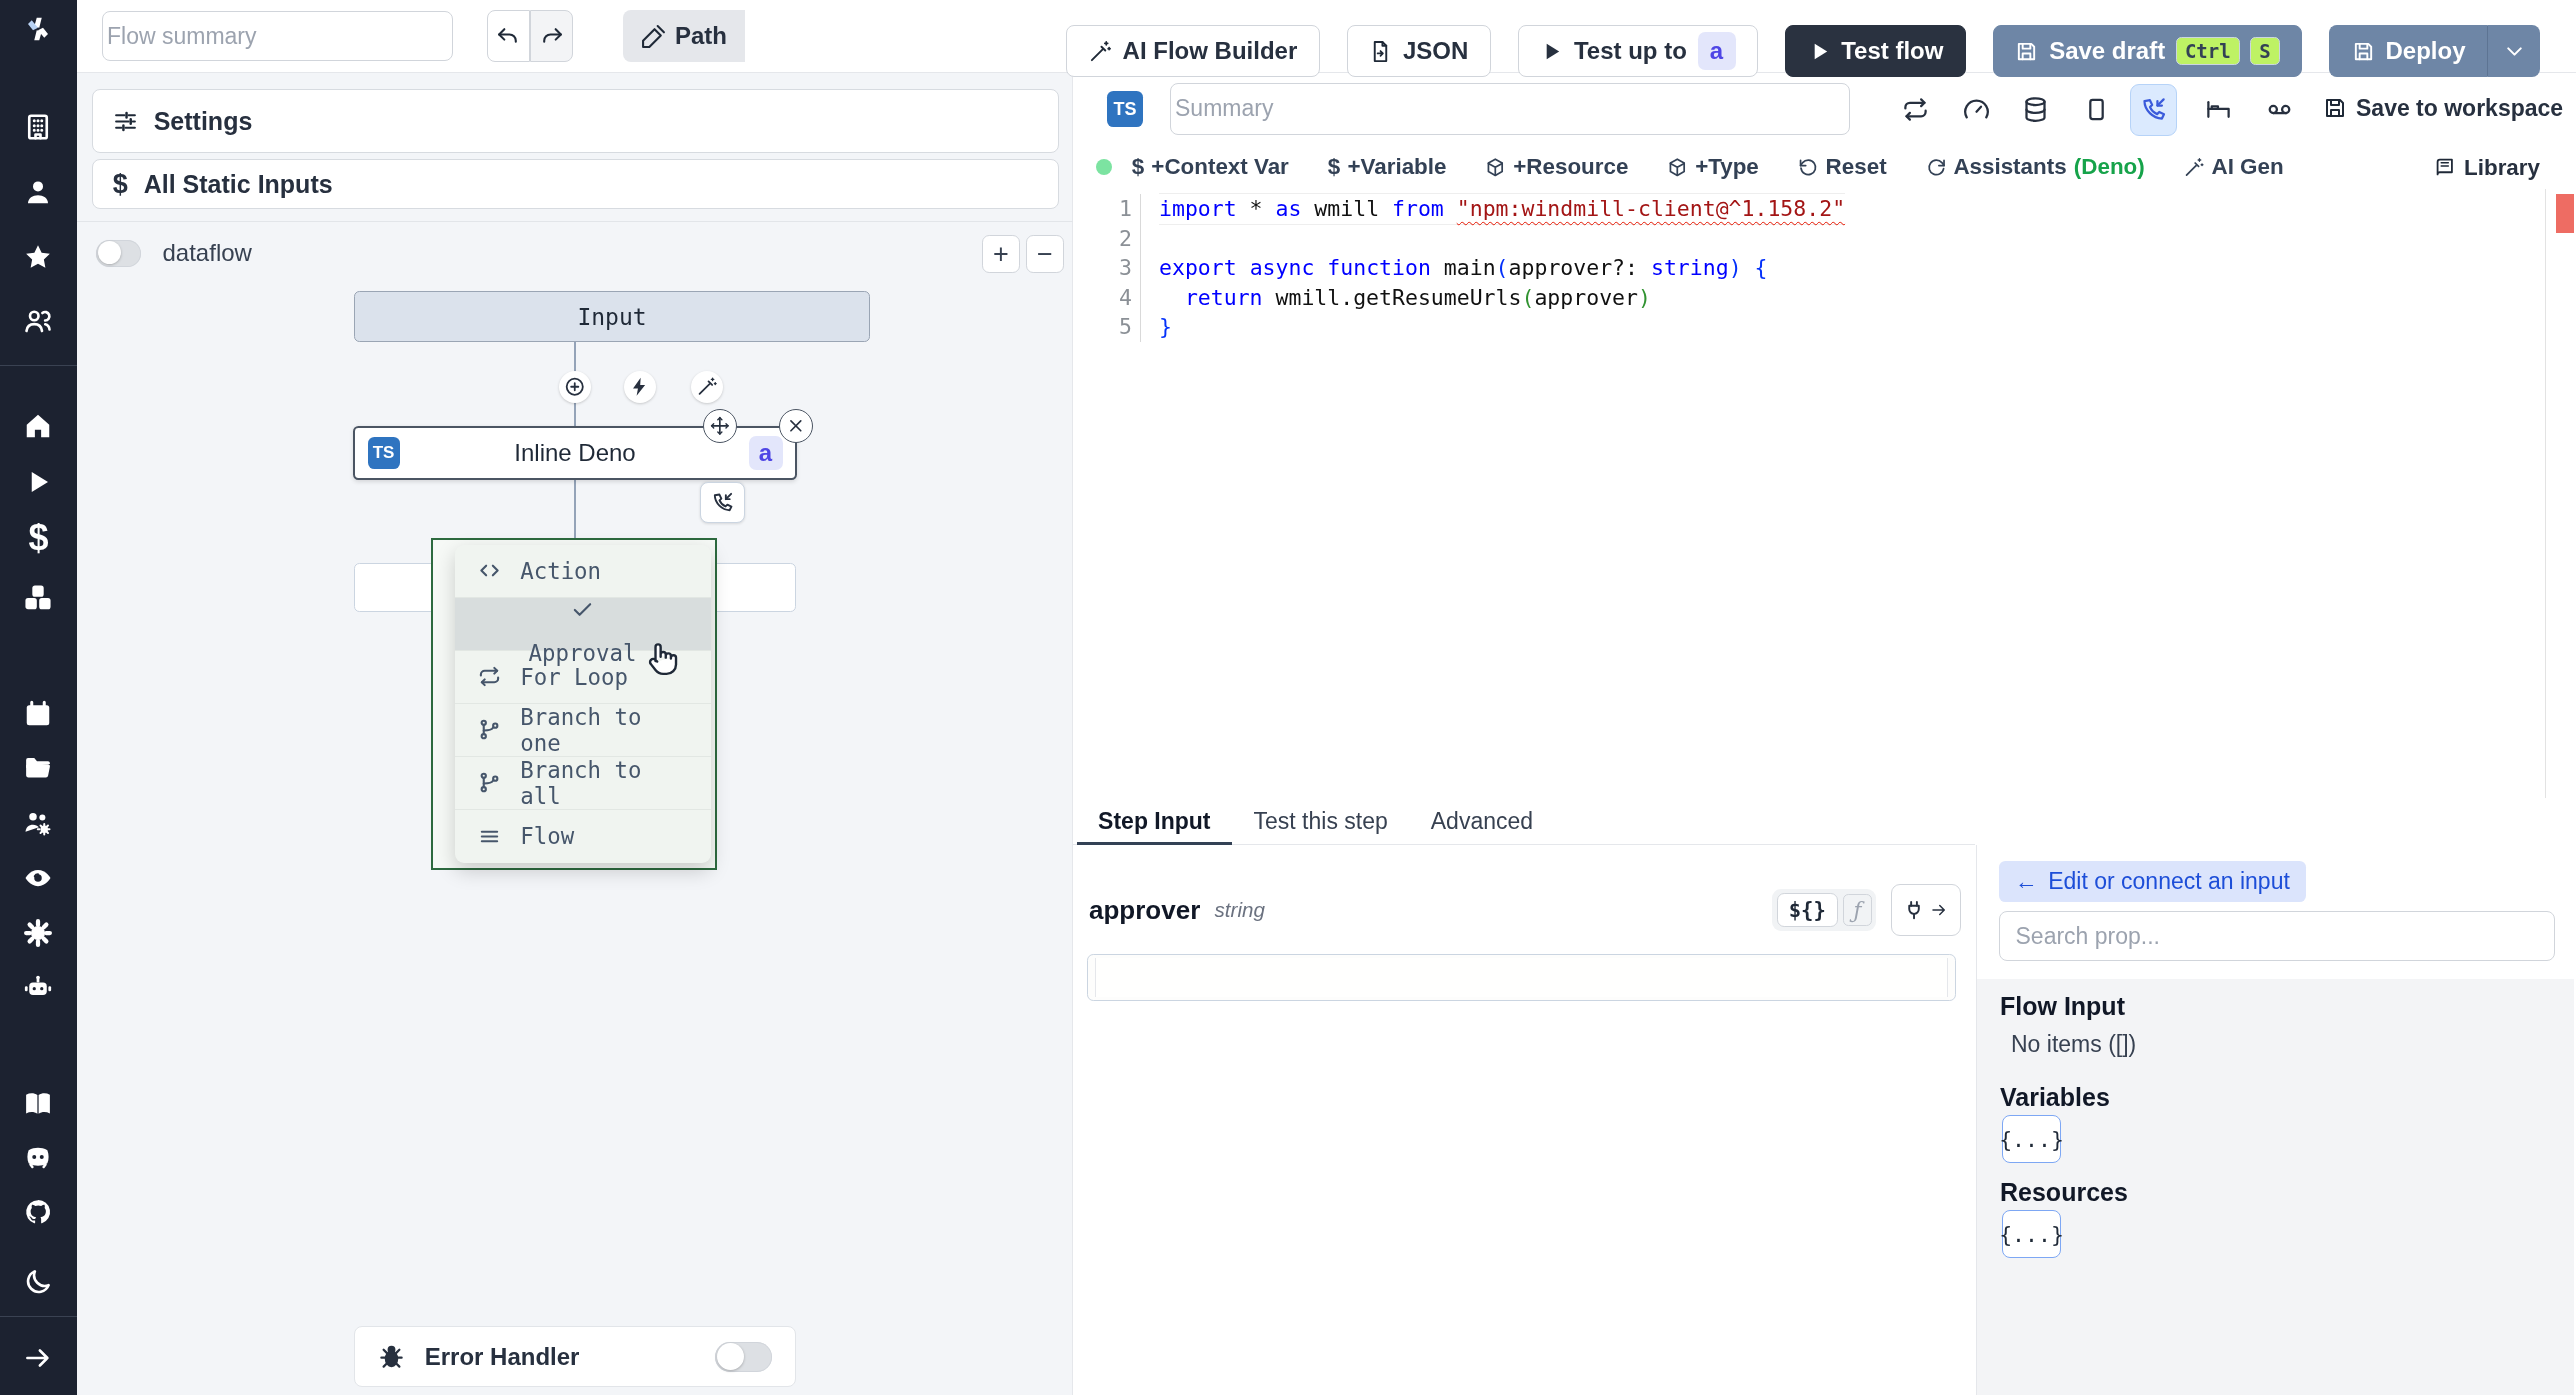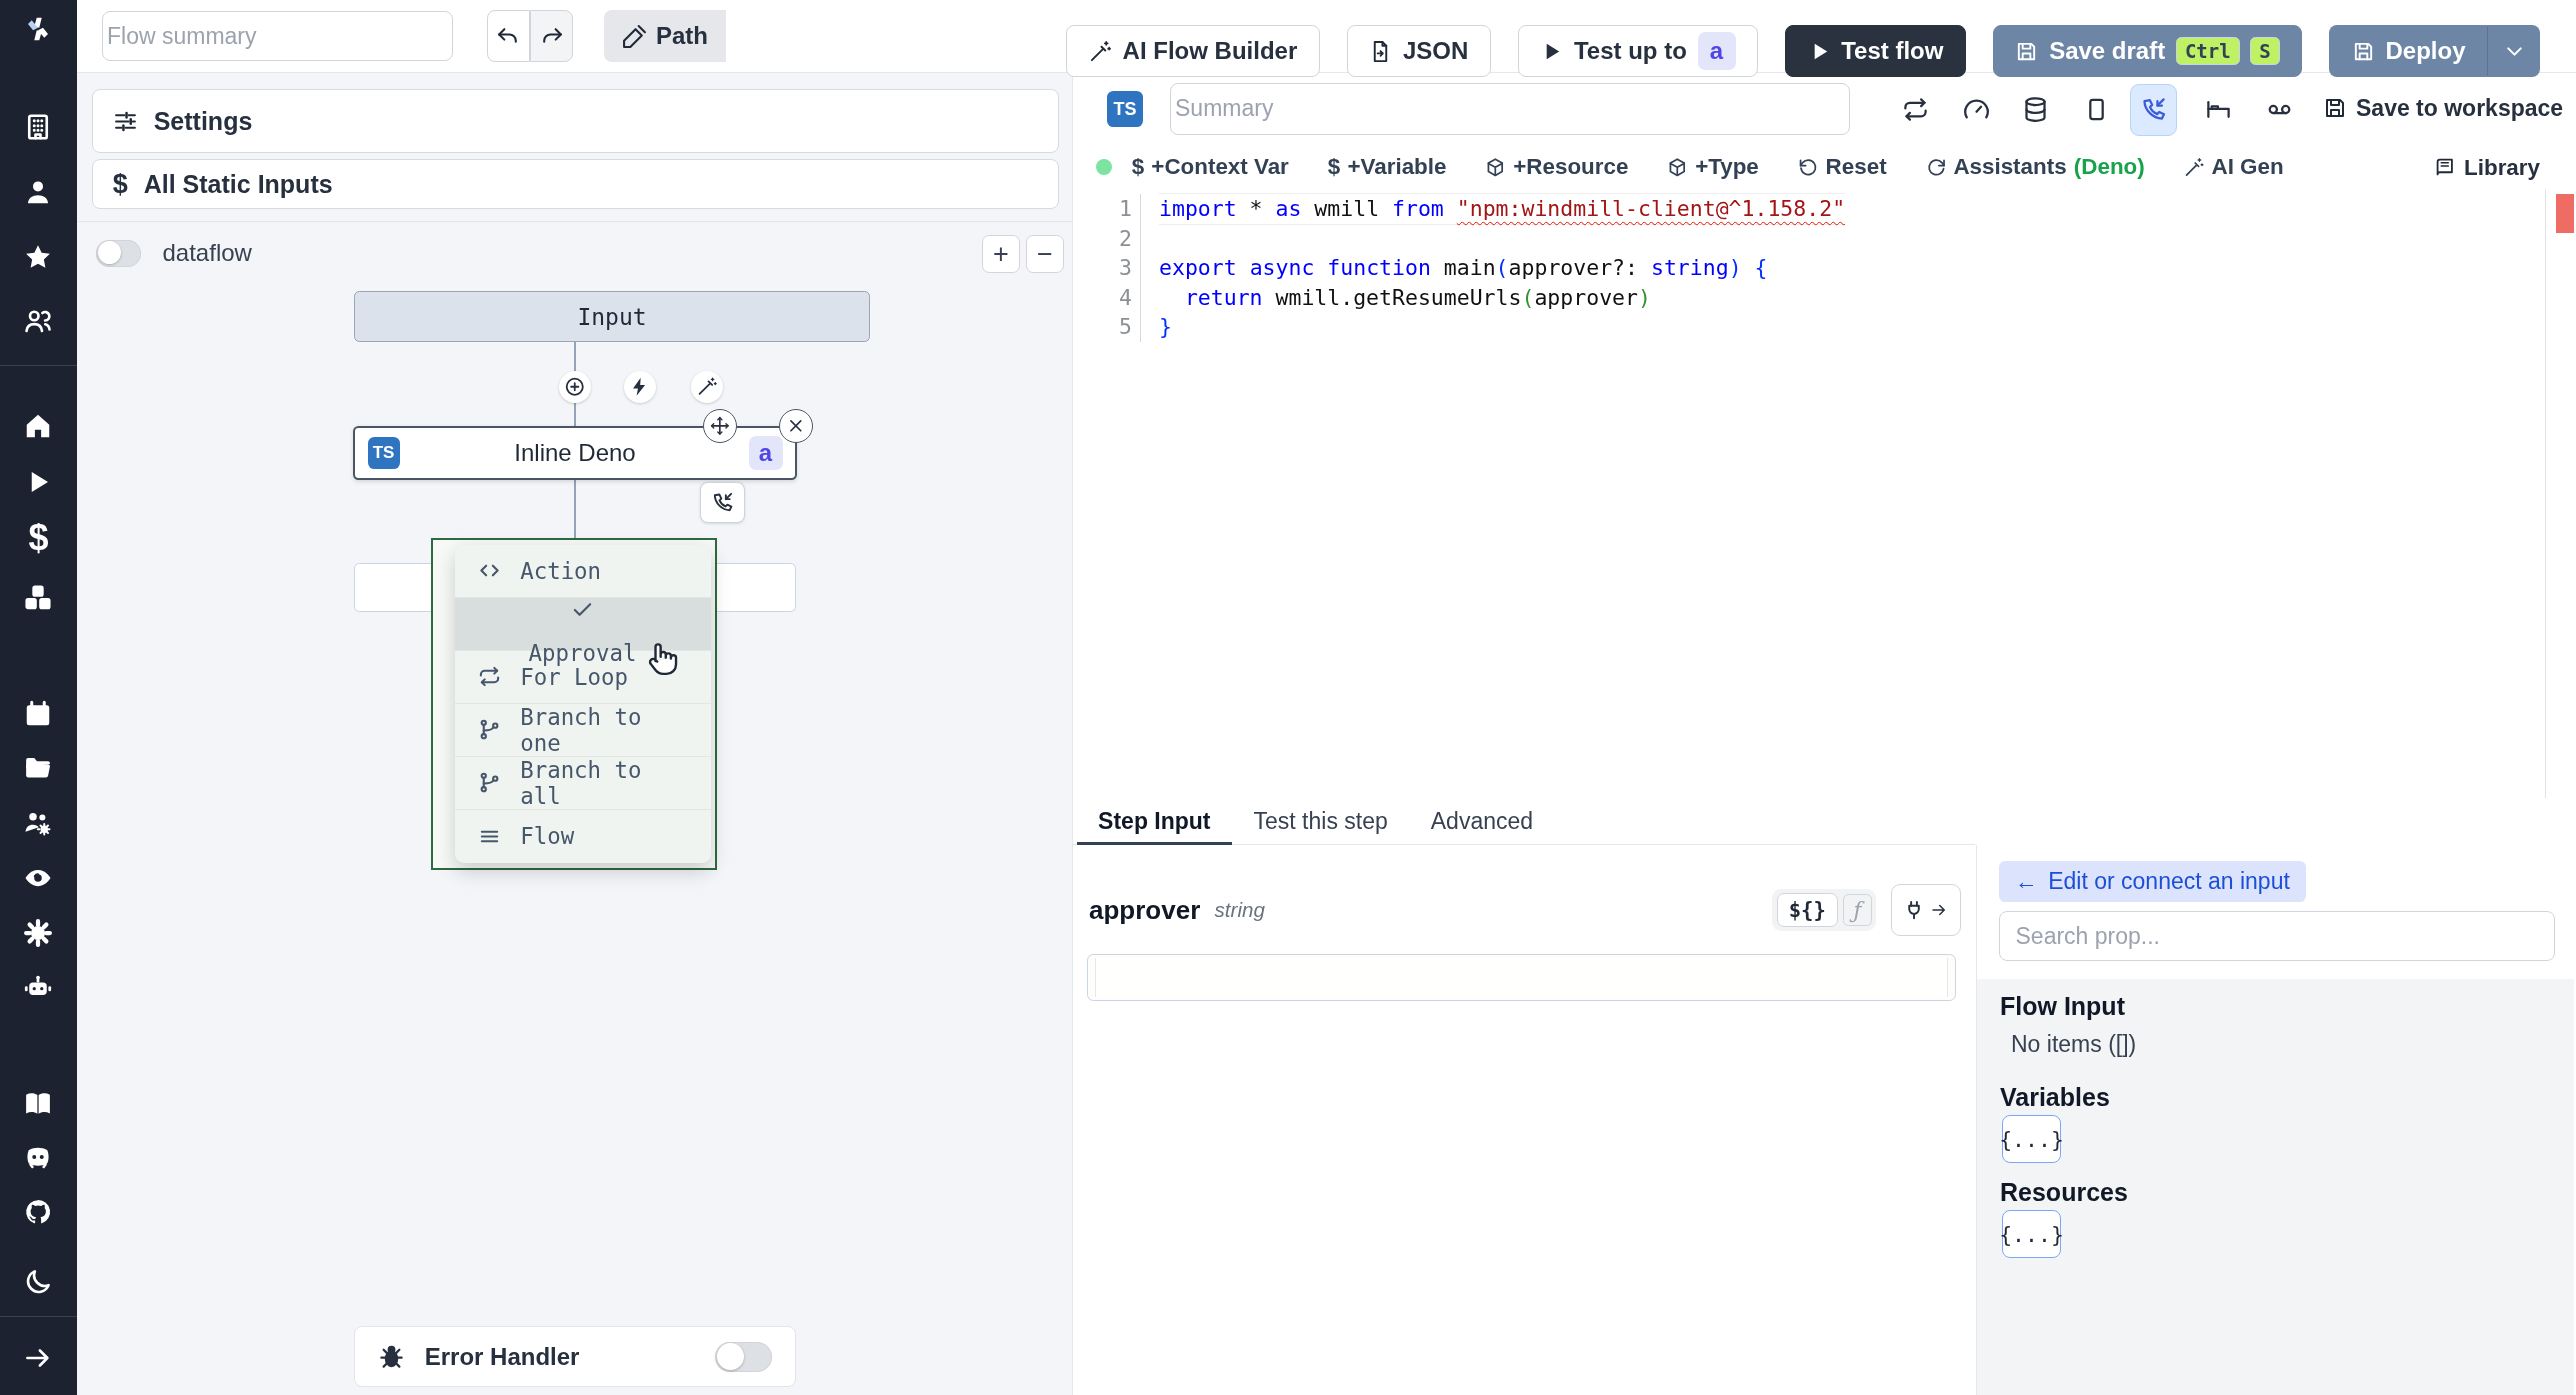--- a/index.html
+++ b/index.html
@@ -29,21 +29,21 @@
   .btn.blue{background:#6e86a6;border-color:#6e86a6;color:#fff;}
   .btn.blue .svgi{stroke:#fff;}
   .kbd{font-family:"DejaVu Sans Mono",monospace;font-size:19px;font-weight:700;color:#334155;background:#bef264;
        border:1.3px solid #cbd5e1;border-radius:5.4px;padding:1.8px 8px;}
   .badge-a{display:inline-flex;align-items:center;justify-content:center;min-width:38px;height:38px;border-radius:7.2px;
            background:#e3e6fb;color:#4f46e5;font-weight:700;font-size:24px;}
   .undo-grp{display:flex;margin-left:34px;}
   .undo-btn{width:43px;height:52px;border:1.8px solid #d1d5db;background:#fff;display:flex;align-items:center;justify-content:center;box-sizing:border-box;}
   .undo-btn:first-child{border-radius:8px 0 0 8px;border-right-width:0.9px;}
   .undo-btn:last-child{border-radius:0 8px 8px 0;border-left-width:0.9px;background:#f3f4f6;}
-  .path-grp{display:flex;margin-left:31px;gap:48px;}
+  .path-grp{display:flex;margin-left:50px;gap:48px;}
   .path-chip{display:flex;align-items:center;gap:9px;height:52px;background:#e5e7eb;border-radius:8px 0 0 8px;
              padding:0 18px;font-size:24px;font-weight:700;color:#27303f;}
   .path-val{width:369px;height:52px;border:1.8px solid #d1d5db;border-left:none;border-radius:0 8px 8px 0;
             font-family:"DejaVu Sans Mono",monospace;font-size:22.4px;color:#1f2937;padding:0 14.3px;box-sizing:border-box;outline:none;}
   .tb-right{margin-left:auto;display:flex;align-items:flex-end;gap:27px;padding-right:36px;margin-top:30px;}
   .deploy-split{display:flex;align-items:center;align-self:center;}
   .deploy-split .main{border-radius:8px 0 0 8px;border-right:1.3px solid #5d7493;}
   .deploy-split .chev{display:flex;align-items:center;justify-content:center;width:52px;height:52px;background:#6e86a6;border-radius:0 8px 8px 0;box-sizing:border-box;}
 
   

